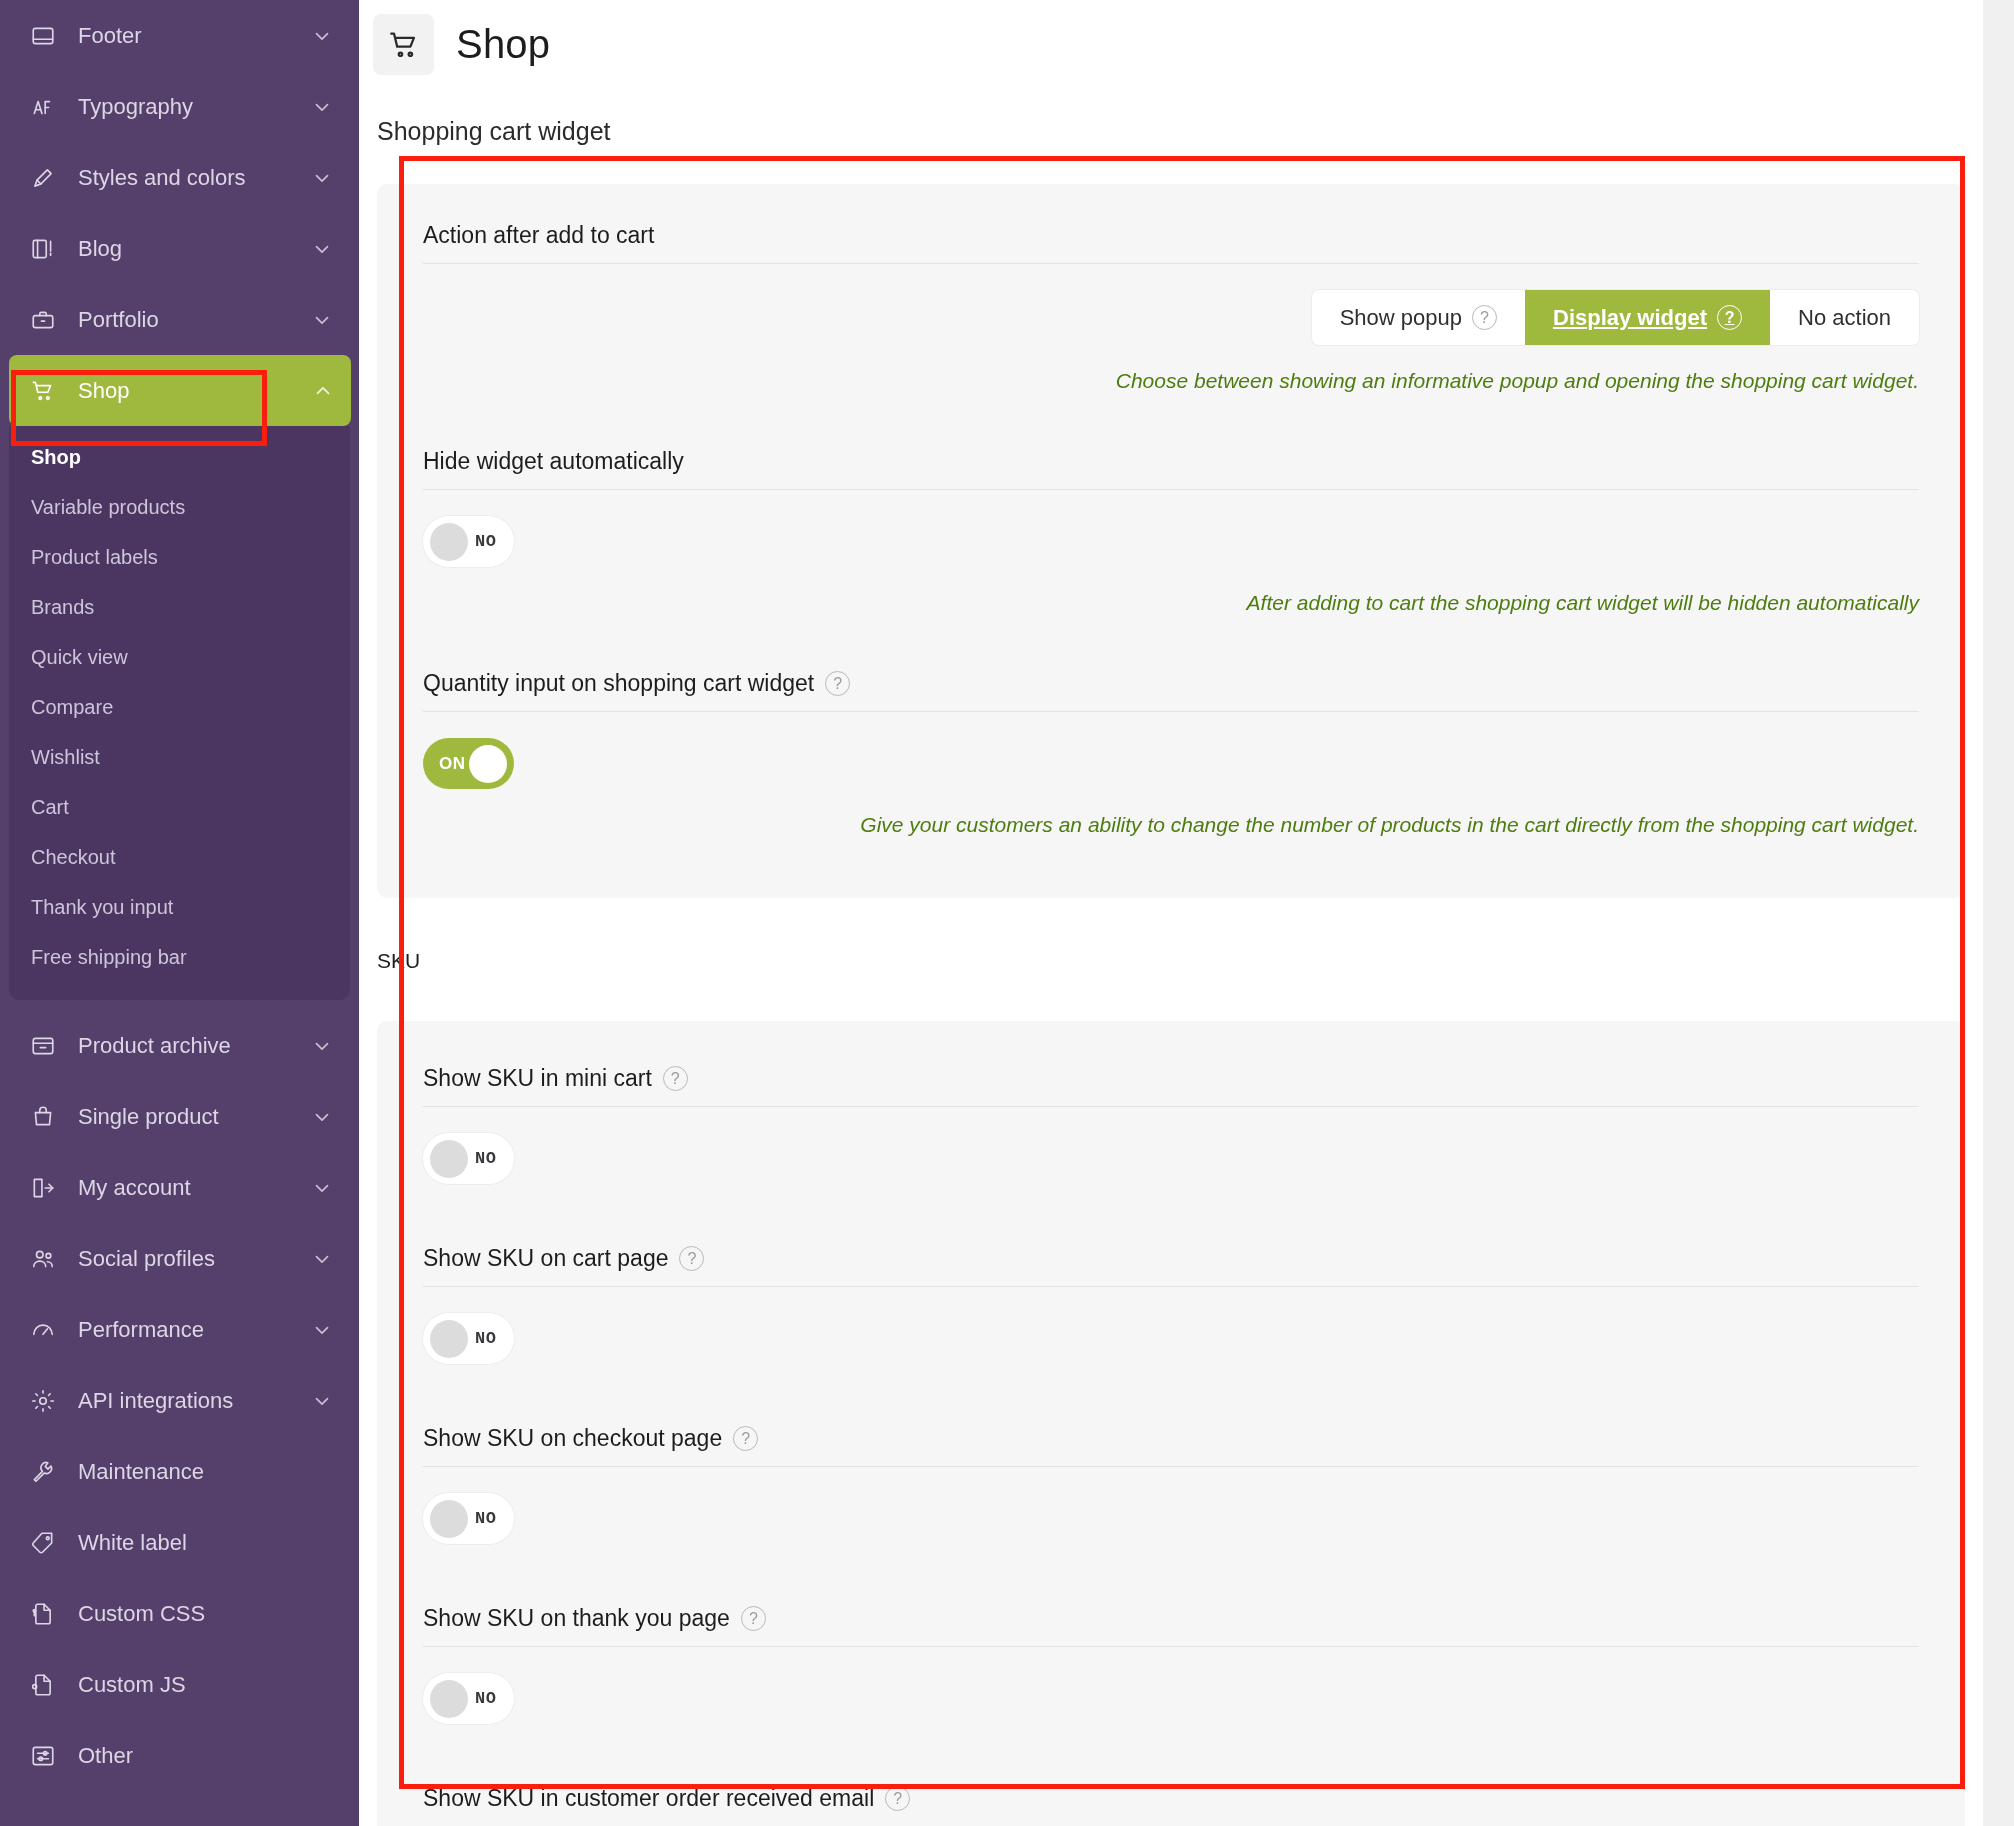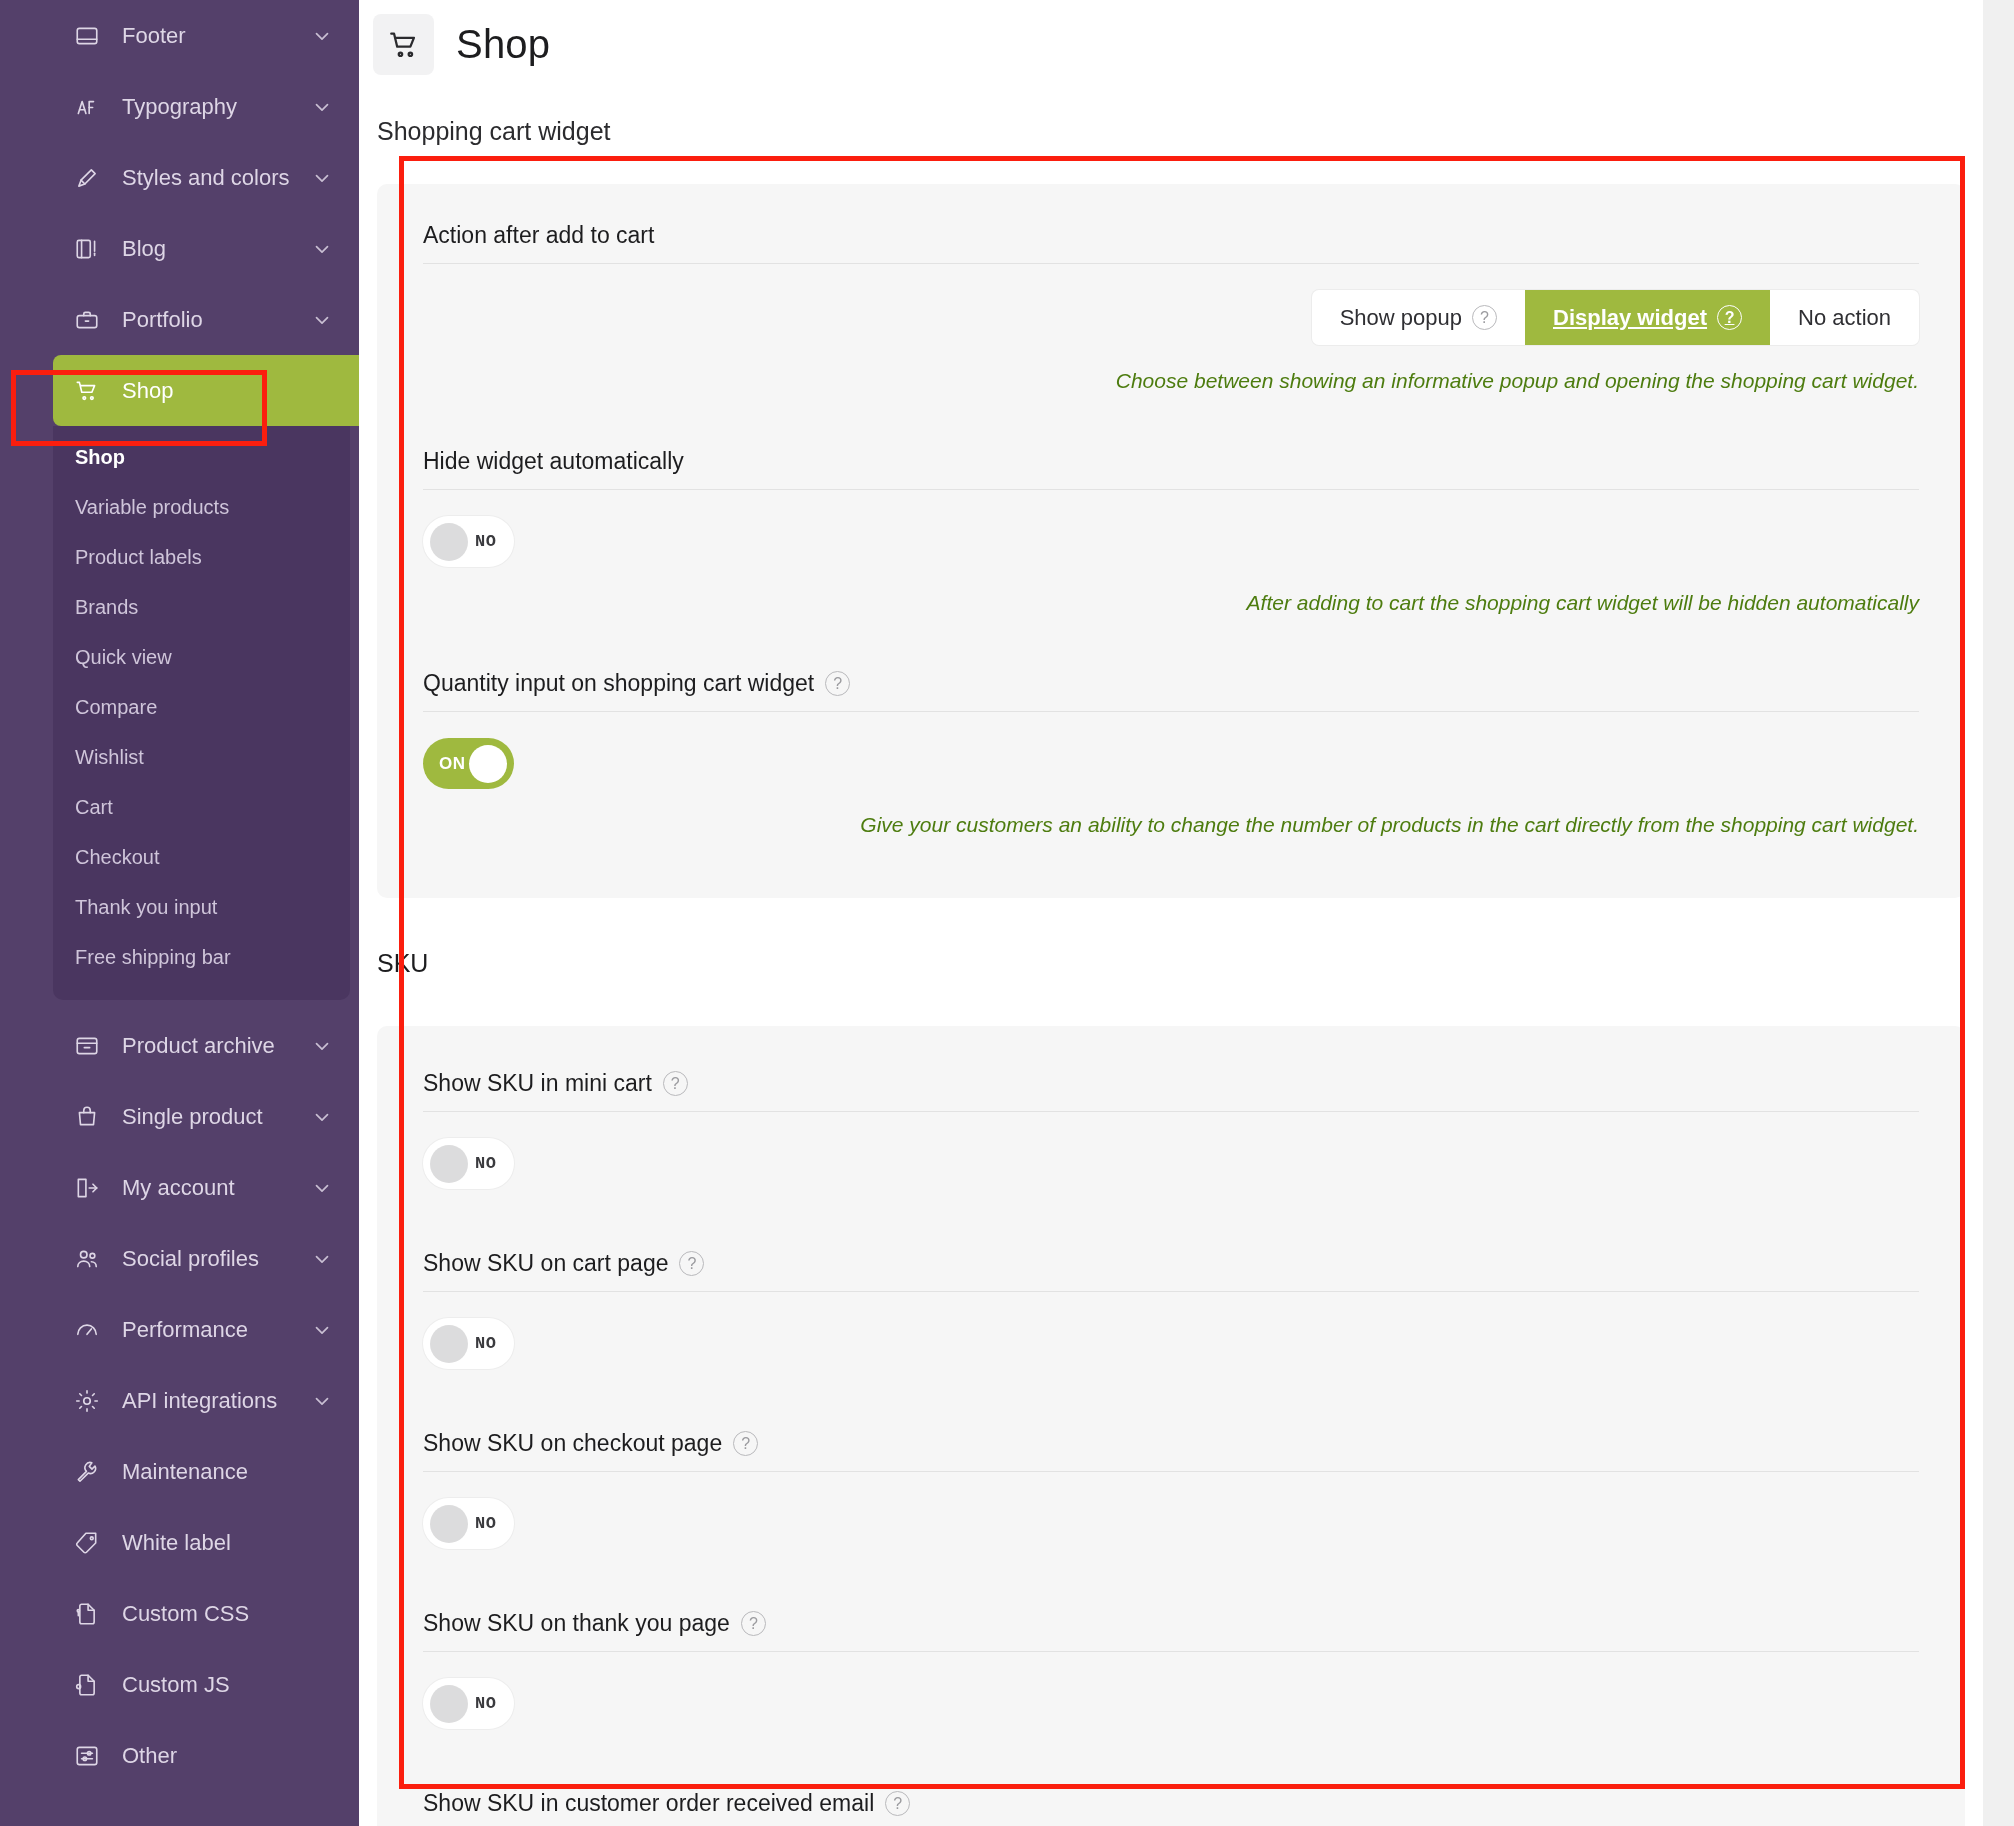--- a/index.html
+++ b/index.html
@@ -11,21 +11,20 @@
   }
   #root { position: relative; width: 2015px; height: 1827px; display: flex; }
 
   
   .sidebar {
     width: 359px; height: 1827px;
     background: #54406a;
     flex: 0 0 359px;
     position: relative;
     overflow: hidden;
-    padding-left: 44px;
   }
   .nav-item {
     display: flex; align-items: center;
     height: 71px;
     padding: 0 26px 0 28px;
     color: #ded6e6;
     font-size: 22px;
     position: relative;
   }
   .nav-item .ico {
@@ -176,21 +175,21 @@
   .toggle.off .knob { left: 7px; background: #dcdcdd; }
   .toggle.on  .knob { right: 7px; background: #ffffff; }
   .toggle .state {
     position: absolute;
     font-size: 17px; font-weight: bold; letter-spacing: 0.5px;
   }
   .toggle.off .state { left: 52px; color: #3a3a3e; }
   .toggle.on  .state { left: 16px; color: #ffffff; }
 
   .section-title {
-    font-size: 25px; color: #1d1d1f;
+    font-size: 21px; color: #1d1d1f;
     padding: 51px 0 48px 18px;
     background: #ffffff;
   }
 
   
   .anno {
     position: absolute;
     border: 5px solid #fb1e0e;
     pointer-events: none;
     z-index: 40;

